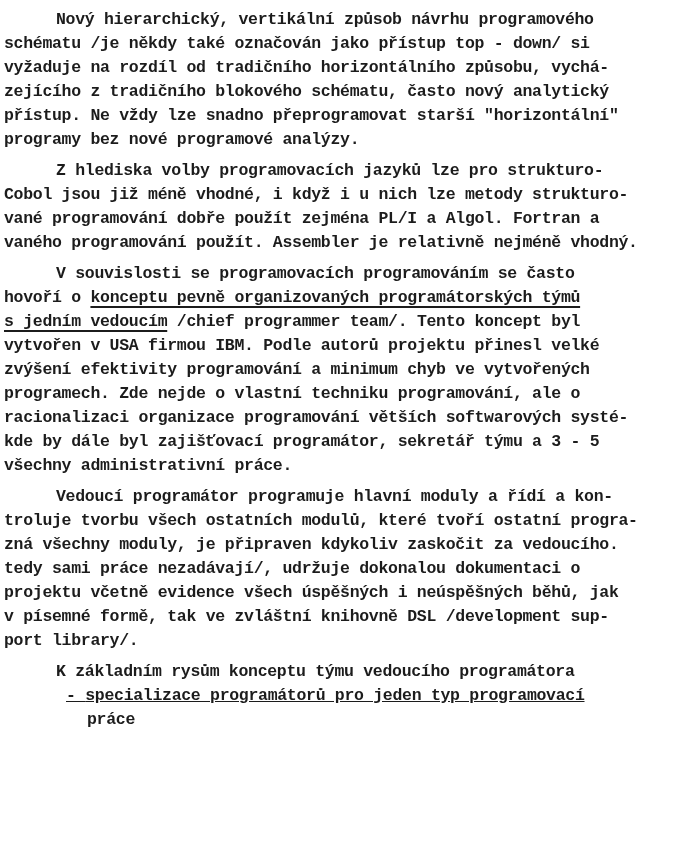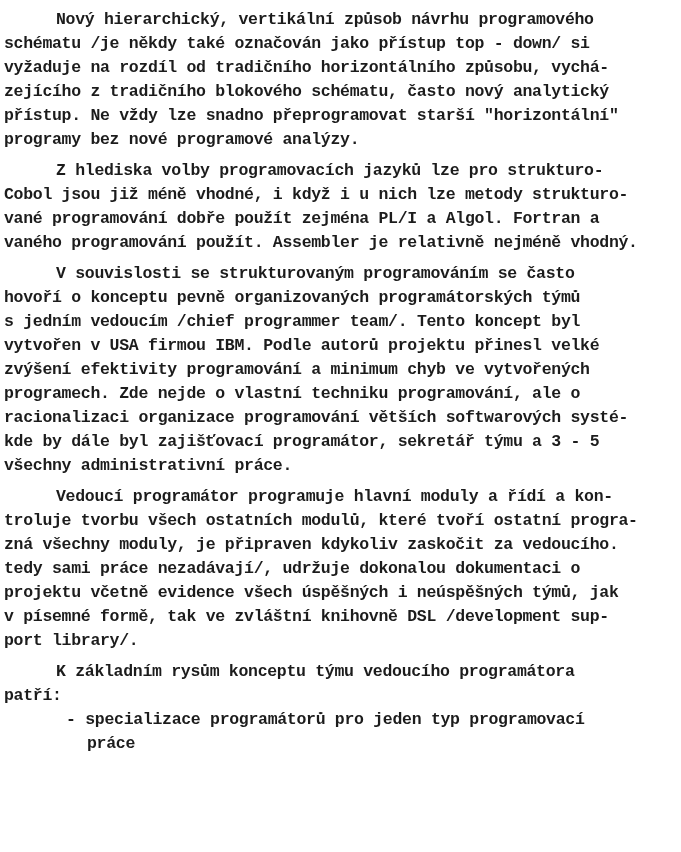--- a/index.html
+++ b/index.html
@@ -31,23 +31,24 @@
   .paragraph + .paragraph {
     margin-top: 7px;
   }
   .line {
     height: 24px;
     line-height: 24px;
     white-space: pre;
   }
   .line.first   { padding-left: 52px; }
   .line.none    { padding-left: 0; }
-  .line.bullet  { padding-left: 62px; }
+  .line.bullet  { padding-left: 62px; text-decoration: underline; }
   .line.bullet-cont { padding-left: 83px; }
   .underline {
+    text-decoration: underline;
     text-decoration-thickness: 2px;
     text-underline-offset: 4px;
   }
   .marker { padding-right: 0; }
 </style>
 </head>
 <body>
 
 <div class="page">
     <div class="paragraph">
@@ -58,38 +59,37 @@
       <div class="line none">přístup. Ne vždy lze snadno přeprogramovat starší "horizontální"</div>
       <div class="line none">programy bez nové programové analýzy.</div>
     </div>
     <div class="paragraph">
       <div class="line first">Z hlediska volby programovacích jazyků lze pro strukturo-</div>
       <div class="line none">Cobol jsou již méně vhodné, i když i u nich lze metody strukturo-</div>
       <div class="line none">vané programování dobře použít zejména PL/I a Algol. Fortran a</div>
       <div class="line none">vaného programování použít. Assembler je relativně nejméně vhodný.</div>
     </div>
     <div class="paragraph">
-      <div class="line first">V souvislosti se strukturovaným programováním se často</div>
+      <div class="line first">V souvislosti se programovacích programováním se často</div>
       <div class="line none"><span>hovoří o </span><span class="underline">konceptu pevně organizovaných programátorských týmů</span></div>
       <div class="line none"><span class="underline">s jedním vedoucím</span><span> /chief programmer team/. Tento koncept byl</span></div>
       <div class="line none">vytvořen v USA firmou IBM. Podle autorů projektu přinesl velké</div>
       <div class="line none">zvýšení efektivity programování a minimum chyb ve vytvořených</div>
       <div class="line none">programech. Zde nejde o vlastní techniku programování, ale o</div>
       <div class="line none">racionalizaci organizace programování větších softwarových systé-</div>
       <div class="line none">kde by dále byl zajišťovací programátor, sekretář týmu a 3 - 5</div>
       <div class="line none">všechny administrativní práce.</div>
     </div>
     <div class="paragraph">
       <div class="line first">Vedoucí programátor programuje hlavní moduly a řídí a kon-</div>
       <div class="line none">troluje tvorbu všech ostatních modulů, které tvoří ostatní progra-</div>
       <div class="line none">zná všechny moduly, je připraven kdykoliv zaskočit za vedoucího.</div>
       <div class="line none">tedy sami práce nezadávají/, udržuje dokonalou dokumentaci o</div>
-      <div class="line none">projektu včetně evidence všech úspěšných i neúspěšných týmů, jak</div>
+      <div class="line none">projektu včetně evidence všech úspěšných i neúspěšných běhů, jak</div>
       <div class="line none">v písemné formě, tak ve zvláštní knihovně DSL /development sup-</div>
       <div class="line none">port library/.</div>
     </div>
     <div class="paragraph">
       <div class="line first">K základním rysům konceptu týmu vedoucího programátora</div>
-      <div class="line none">patří:</div>
       <div class="line bullet"><span class="marker">- </span>specializace programátorů pro jeden typ programovací</div>
       <div class="line bullet-cont">práce</div>
     </div>
   </div>
 
 </body></html>

